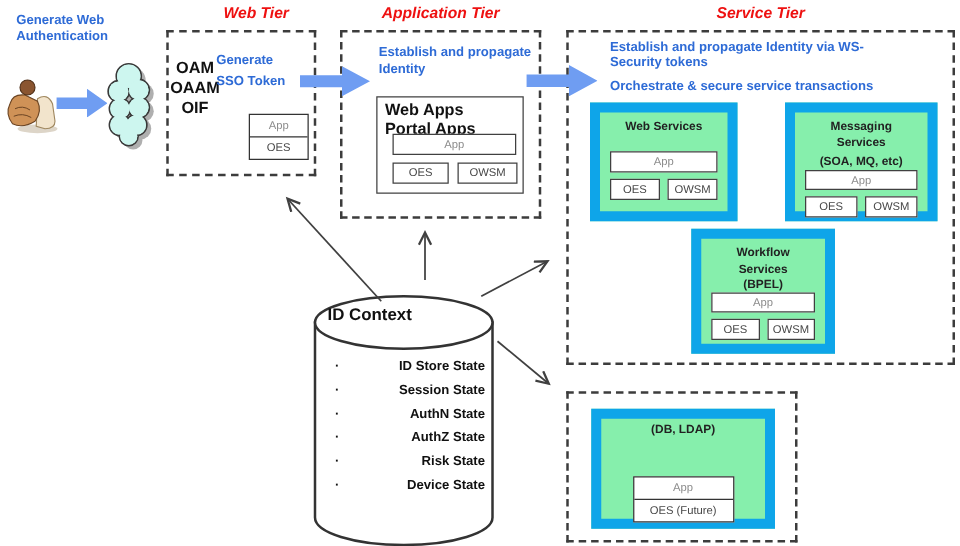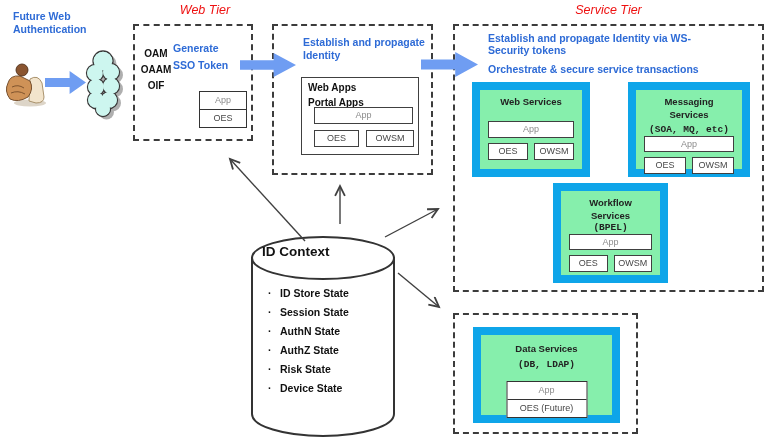--- a/index.html
+++ b/index.html
@@ -2,46 +2,46 @@
 <html><head>
 <meta charset="utf-8">
 <style>
   html,body{margin:0;padding:0;background:#fff;}
   #canvas{
     position:relative;width:768px;height:437px;background:#ffffff;overflow:hidden;
     font-family:"Liberation Sans","DejaVu Sans",sans-serif;color:#1a1a1a;
   }
   .abs{position:absolute;}
   
-  .tier-title{font-size:12.5px;font-weight:normal;font-style:italic;color:#ee1111;text-align:center;line-height:16px;}
+  .tier-title{font-size:12.5px;font-weight:bold;font-style:italic;color:#ee1111;text-align:center;line-height:16px;}
   
   .blue-text{color:#2e6bd6;font-weight:bold;font-size:10.5px;line-height:13px;}
   
   .dashed-box{border:2px dashed #3c3c3c;background:transparent;box-sizing:border-box;}
   
   .solid-box{border:8px solid #0ea5e9;background:#86efac;box-sizing:border-box;}
   .inner-box{border:1.5px solid #404040;background:#fff;box-sizing:border-box;}
   
   .stack{box-sizing:border-box;border:1.8px solid #333;background:#fff;}
   .stack .cell{box-sizing:border-box;text-align:center;font-size:9px;line-height:17px;}
   .stack .cell.top{border-bottom:1.8px solid #333;}
   .app-text{color:#8c8c8c;}
   .oes-text{color:#474747;}
   
   .svc-box{display:flex;flex-direction:column;padding:6px 8px 9px 8px;}
   .svc-title{text-align:center;font-size:9.5px;font-weight:bold;line-height:12.5px;color:#222;}
-  .svc-sub{text-align:center;font-size:9.5px;font-weight:bold;line-height:12px;margin-top:3px;color:#222;font-family:Liberation Mono, monospace;}
+  .svc-sub{text-align:center;font-size:9.5px;font-weight:bold;line-height:12px;margin-top:3px;color:#222;}
   .svc-spacer{flex:1;}
   .bar{box-sizing:border-box;border:1.5px solid #404040;height:17px;text-align:center;font-size:9px;line-height:14px;background:#fff;}
   .svc-row{display:flex;gap:6px;margin-top:5px;}
   .svc-row .bar{flex:1;}
   
   .block-arrow{background:#6f9df2;clip-path:polygon(0 30%,60% 30%,60% 0,100% 50%,60% 100%,60% 70%,0 70%);z-index:6;}
   
-  .mini-label{font-size:10px;font-weight:bold;line-height:16px;color:#111;}
+  .mini-label{font-size:13px;font-weight:bold;line-height:16px;color:#111;}
   
   .idc-title{font-size:13.5px;font-weight:bold;text-align:left;color:#111;}
   .idc-list{list-style:none;margin:0;padding:0;}
   .idc-list li{font-size:10.5px;font-weight:bold;line-height:19px;color:#111;position:relative;padding-left:14px;}
   .idc-list li::before{content:"·";position:absolute;left:2px;top:0;font-weight:bold;}
   svg{display:block;}
   #gfx{position:absolute;left:0;top:0;z-index:1;pointer-events:none;}
   .layer{z-index:3;}
 </style>
 </head>
@@ -99,21 +99,21 @@
       <path d="M252,258 L252,414 A71,22 0 0 0 394,414 L394,258 Z" fill="#ffffff" stroke="#333333" stroke-width="2"></path>
       <ellipse cx="323" cy="258" rx="71" ry="21" fill="#ffffff" stroke="#333333" stroke-width="2"></ellipse>
     </g>
 
     <line x1="305" y1="241" x2="230" y2="159" stroke="#404040" stroke-width="1.4" marker-end="url(#ah)"></line>
     <line x1="340" y1="224" x2="340" y2="186" stroke="#404040" stroke-width="1.4" marker-end="url(#ah)"></line>
     <line x1="385" y1="237" x2="438" y2="209" stroke="#404040" stroke-width="1.4" marker-end="url(#ah)"></line>
     <line x1="398" y1="273" x2="439" y2="307" stroke="#404040" stroke-width="1.4" marker-end="url(#ah)"></line>
   </svg>
 
-  <div class="abs layer blue-text" style="left:13px;top:10px;width:90px;">Future Web Authentication</div>
+  <div class="abs layer blue-text" style="left:13px;top:10px;width:90px;">Generate Web Authentication</div>
 
   <div class="abs block-arrow" style="left:45px;top:71px;width:41px;height:23px;"></div>
 
   <div class="abs layer tier-title" style="left:140px;top:2px;width:130px;">Web Tier</div>
   <div class="abs layer dashed-box" style="left:133px;top:24px;width:120px;height:117px;"></div>
 
   <div class="abs layer" style="left:134px;top:46px;width:44px;text-align:center;">
     <div class="mini-label">OAM</div>
     <div class="mini-label">OAAM</div>
     <div class="mini-label">OIF</div>
@@ -124,20 +124,21 @@
     <div>SSO Token</div>
   </div>
 
   <div class="abs layer stack" style="left:199px;top:91px;width:48px;">
     <div class="cell top app-text">App</div>
     <div class="cell oes-text">OES</div>
   </div>
 
   <div class="abs block-arrow" style="left:240px;top:53px;width:56px;height:24px;"></div>
 
+  <div class="abs layer tier-title" style="left:272px;top:2px;width:161px;">Application Tier</div>
   <div class="abs layer dashed-box" style="left:272px;top:24px;width:161px;height:151px;"></div>
 
   <div class="abs layer blue-text" style="left:303px;top:36px;width:122px;">Establish and propagate Identity</div>
 
   <div class="abs layer inner-box" style="left:301px;top:77px;width:118px;height:78px;">
     <div class="mini-label" style="position:absolute;left:6px;top:3px;line-height:14px;">Web Apps</div>
     <div class="mini-label" style="position:absolute;left:6px;top:18px;line-height:14px;">Portal Apps</div>
     <div class="bar app-text" style="position:absolute;left:12px;top:29px;width:99px;">App</div>
     <div class="bar oes-text" style="position:absolute;left:12px;top:52px;width:45px;">OES</div>
     <div class="bar oes-text" style="position:absolute;left:64px;top:52px;width:48px;">OWSM</div>
@@ -182,30 +183,29 @@
     <div class="svc-spacer"></div>
     <div class="bar app-text">App</div>
     <div class="svc-row">
       <div class="bar oes-text">OES</div>
       <div class="bar oes-text">OWSM</div>
     </div>
   </div>
 
   <div class="abs layer dashed-box" style="left:453px;top:313px;width:185px;height:121px;"></div>
   <div class="abs layer solid-box" style="left:473px;top:327px;width:147px;height:96px;">
-    <div class="svc-title" style="margin-top:8px;">Data Services</div>
     <div class="svc-sub">(DB, LDAP)</div>
     <div class="stack" style="position:absolute;left:50%;transform:translateX(-50%);top:46px;width:81px;">
       <div class="cell top app-text">App</div>
       <div class="cell oes-text">OES (Future)</div>
     </div>
   </div>
 
   <div class="abs layer idc-title" style="left:262px;top:244px;width:122px;">ID Context</div>
-  <ul class="abs layer idc-list" style="left:266px;top:284px;width:122px;">
+  <ul class="abs layer idc-list" style="left:266px;top:284px;width:122px;text-align:right;">
     <li>ID Store State</li>
     <li>Session State</li>
     <li>AuthN State</li>
     <li>AuthZ State</li>
     <li>Risk State</li>
     <li>Device State</li>
   </ul>
 
 </div>
 

